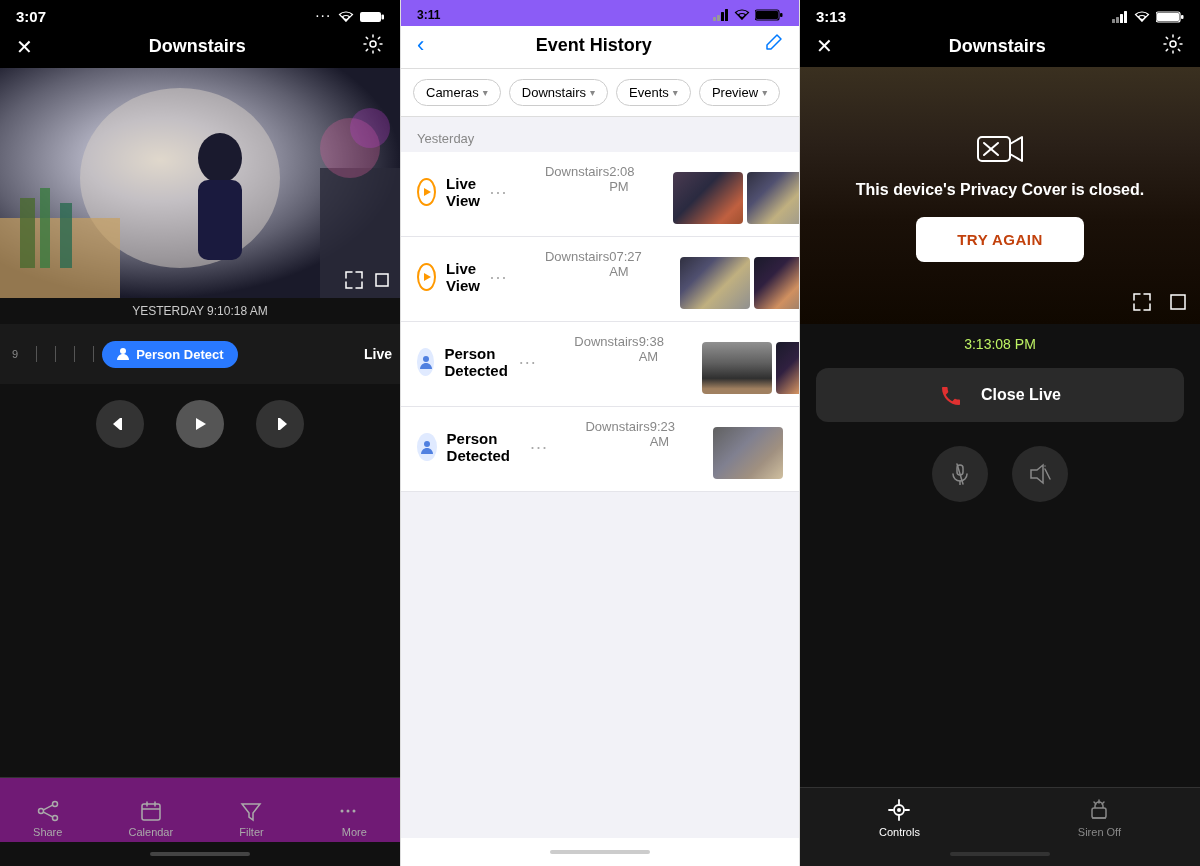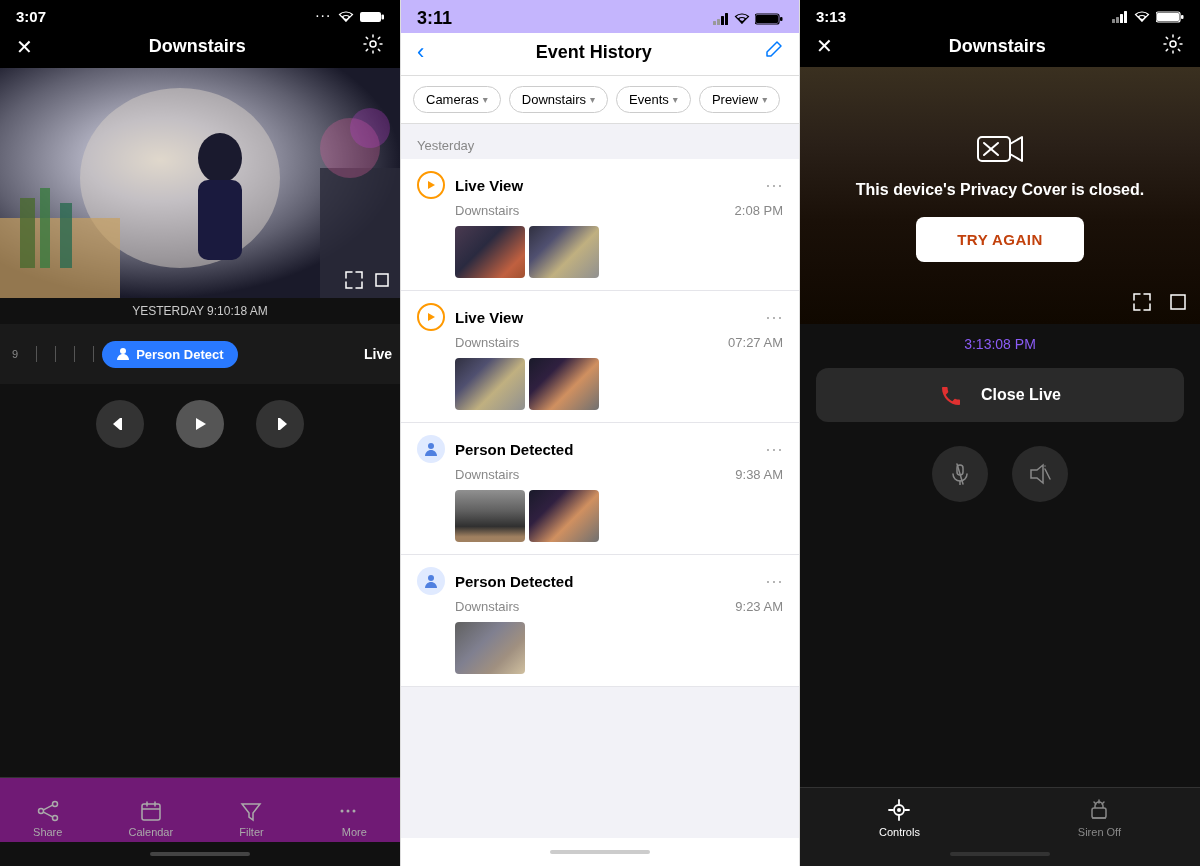--- a/index.html
+++ b/index.html
@@ -191,26 +191,26 @@
       height: 866px;
       background: #f2f2f7;
       display: flex;
       flex-direction: column;
       border-left: 0.5px solid #ddd;
       border-right: 0.5px solid #ddd;
       overflow: hidden;
     }
 
     .status-bar-mid {
-      background: #c4b5fd;
+      background: #8b5cf6;
       display: flex;
       justify-content: space-between;
       align-items: center;
       padding: 8px 16px 4px;
-      font-size: 18px;
+      font-size: 12px;
       font-weight: 600;
       color: #000;
     }
     .status-icons-mid { display: flex; gap: 5px; align-items: center; }
 
     .nav-bar-mid {
       background: #fff;
       display: flex;
       justify-content: space-between;
       align-items: center;
@@ -258,21 +258,20 @@
       font-size: 13px;
       font-weight: 500;
       color: #888;
     }
 
     .event-item {
       background: #fff;
       margin: 0;
       border-bottom: 0.5px solid #e5e5ea;
       display: flex;
-      flex-direction: column;
       padding: 12px 16px;
     }
 
     .event-item-header {
       display: flex;
       align-items: center;
       justify-content: space-between;
       margin-bottom: 4px;
     }
 
@@ -452,21 +451,21 @@
 
     .live-section {
       background: #111;
       display: flex;
       flex-direction: column;
       align-items: center;
       padding: 12px 16px;
     }
 
     .live-timestamp {
-      color: #8b5cf6;
+      color: #bef264;
       font-size: 14px;
       margin-bottom: 16px;
     }
 
     .close-live-btn {
       background: #2a2a2a;
       border: none;
       border-radius: 12px;
       padding: 16px;
       width: 100%;

